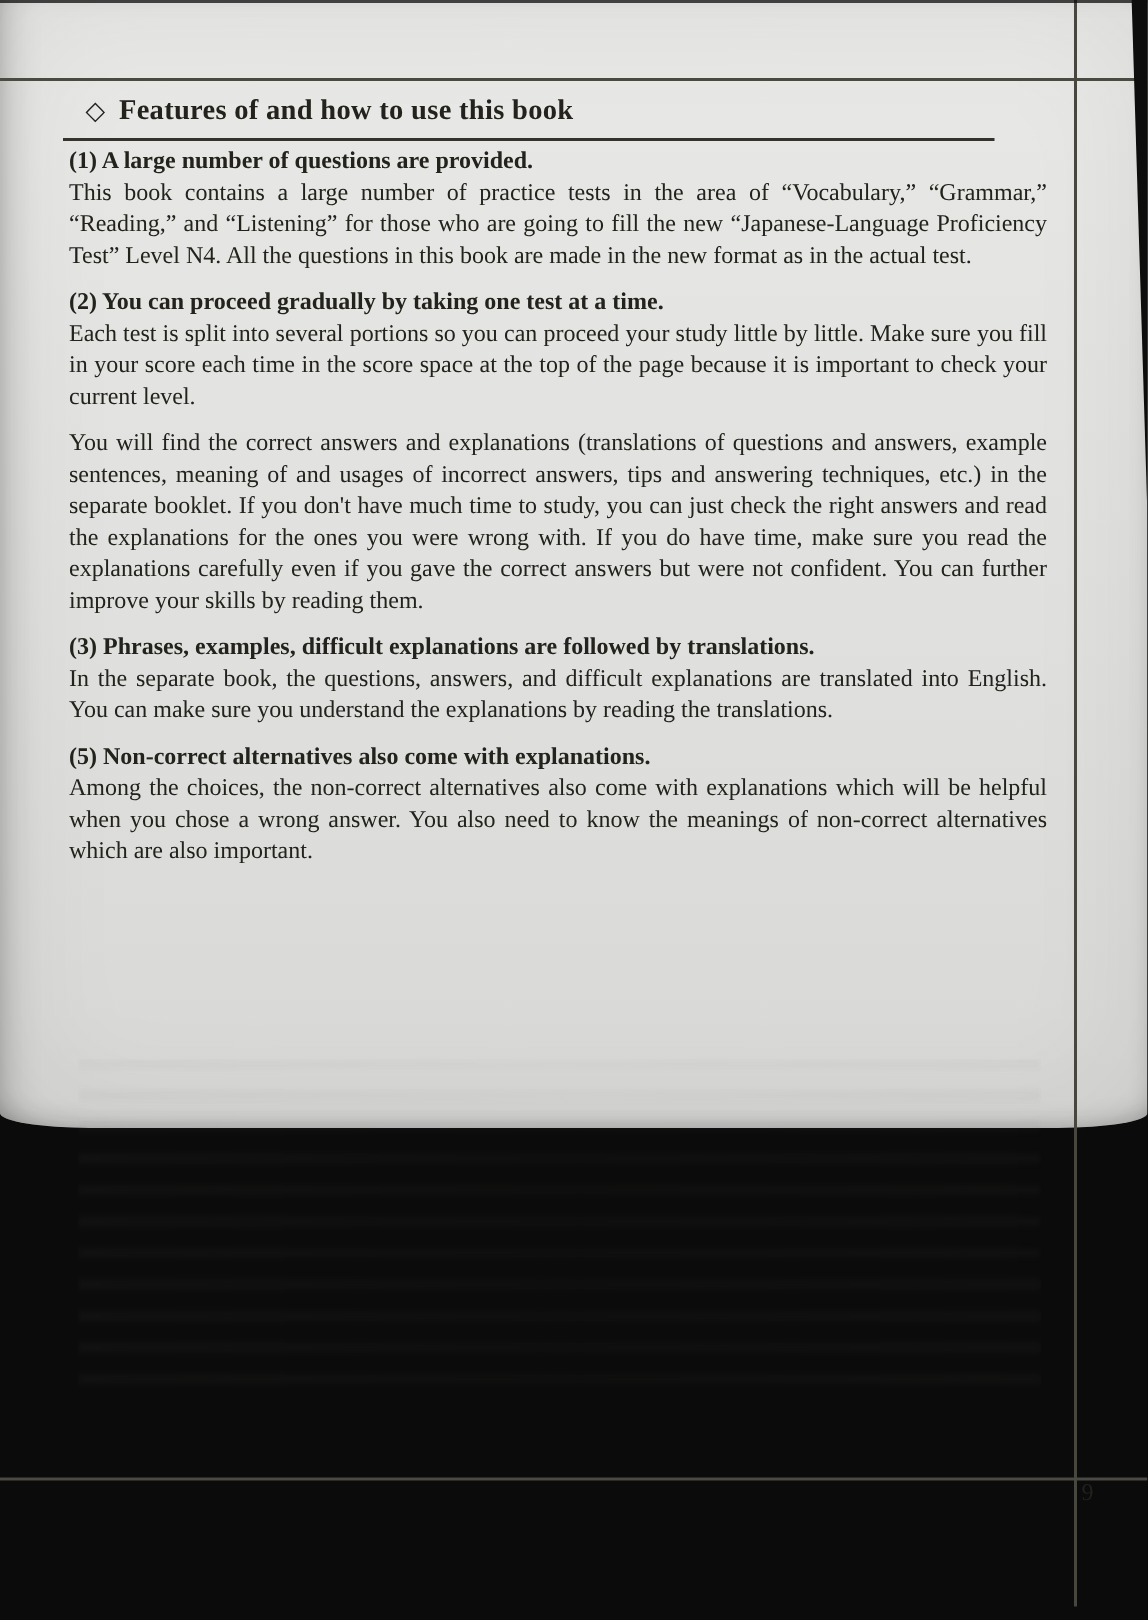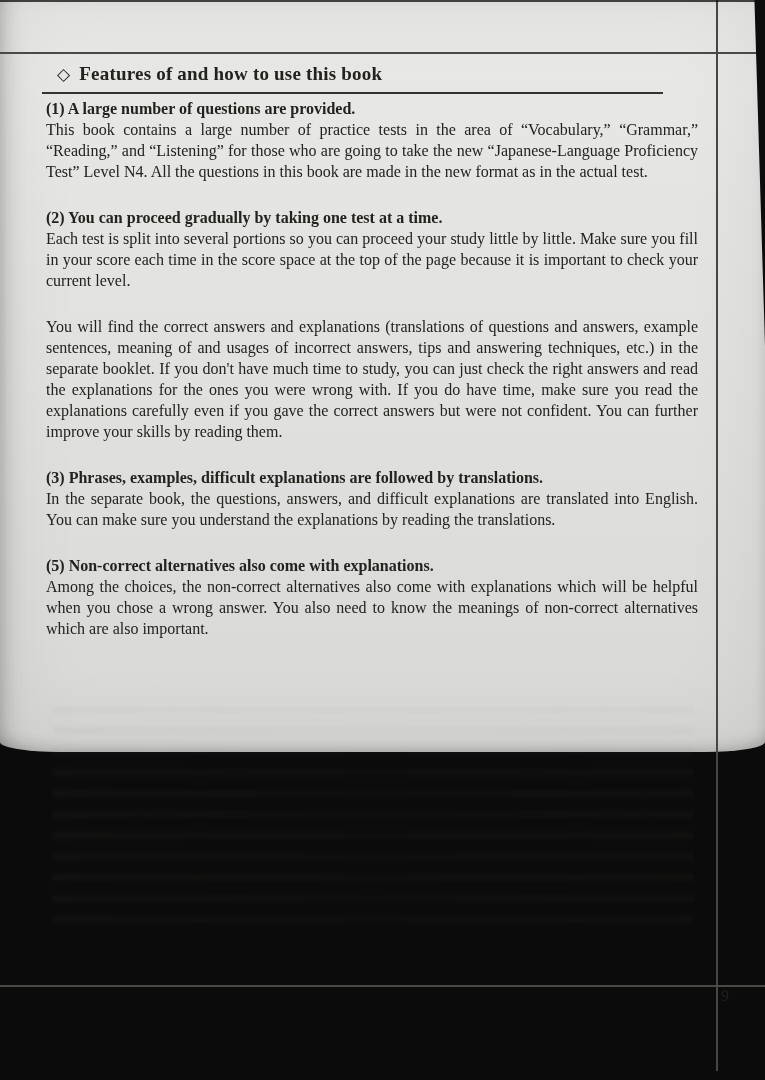--- a/index.html
+++ b/index.html
@@ -80,21 +80,21 @@
     font-size: 17px;
     margin-right: 9px;
     font-weight: normal;
   }
   .heading-underline {
     position: absolute; left: -4px; top: 30px;
     width: 621px; height: 2px;
     background: #34332d;
   }
   .sections { margin-top: 11px; }
-  .section + .section { margin-top: 25px; }
+  .section + .section { margin-top: 10px; }
   .section-heading {
     font-weight: bold;
     text-align: left;
   }
   .section p { margin: 0; }
   
   .bleed {
     position: absolute; left: 52px; top: 706px;
     width: 642px; height: 224px;
     background: repeating-linear-gradient(
@@ -119,21 +119,21 @@
 
     <div class="content">
       <div class="main-heading">
         <span class="diamond">◇</span><span>Features of and how to use this book</span>
       </div>
       <div class="heading-underline"></div>
 
       <div class="sections">
         <div class="section">
           <div class="section-heading">(1) A large number of questions are provided.</div>
-          <p>This book contains a large number of practice tests in the area of “Vocabulary,” “Grammar,” “Reading,” and “Listening” for those who are going to take the new “Japanese-Language Proficiency Test” Level N4.  All the questions in this book are made in the new format as in the actual test.</p>
+          <p>This book contains a large number of practice tests in the area of “Vocabulary,” “Grammar,” “Reading,” and “Listening” for those who are going to fill the new “Japanese-Language Proficiency Test” Level N4.  All the questions in this book are made in the new format as in the actual test.</p>
         </div>
 
         <div class="section">
           <div class="section-heading">(2) You can proceed gradually by taking one test at a time.</div>
           <p>Each test is split into several portions so you can proceed your study little by little.  Make sure you fill in your score each time in the score space at the top of the page because it is important to check your current level.</p>
         </div>
 
         <div class="section">
           <p>You will find the correct answers and explanations (translations of questions and answers, example sentences, meaning of and usages of incorrect answers, tips and answering techniques, etc.) in the separate booklet.  If you don't have much time to study, you can just check the right answers and read the explanations for the ones you were wrong with.  If you do have time, make sure you read the explanations carefully even if you gave the correct answers but were not confident.  You can further improve your skills by reading them.</p>
         </div>

